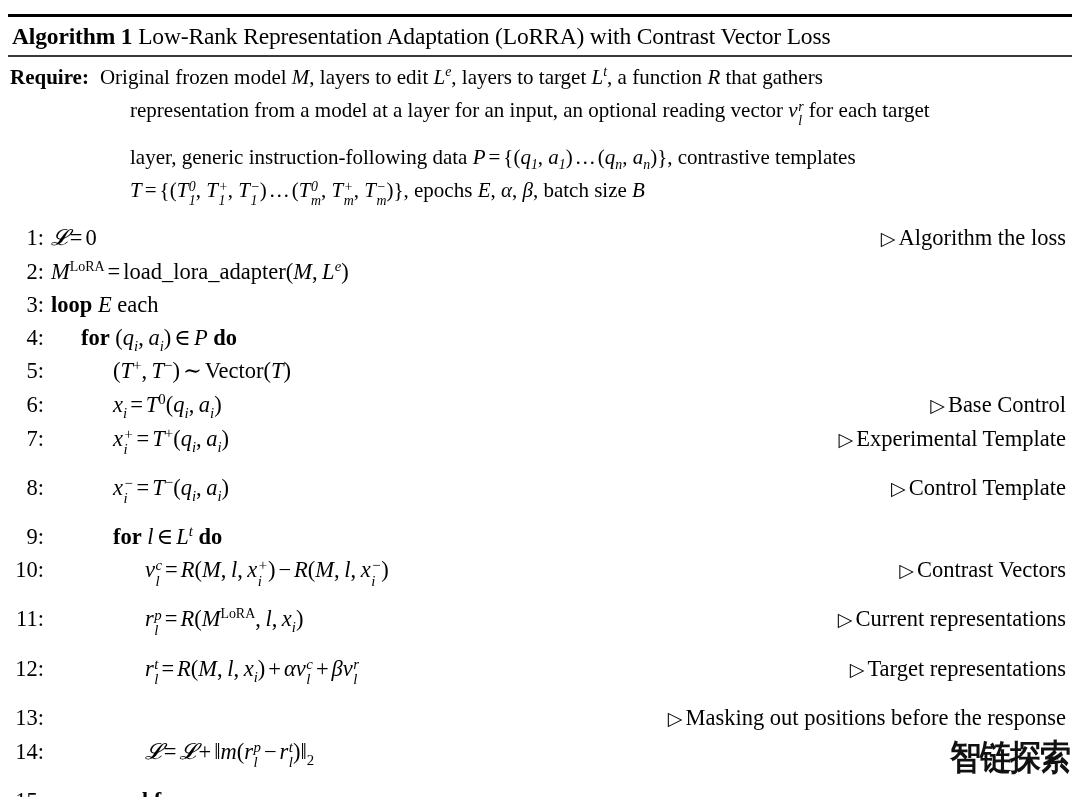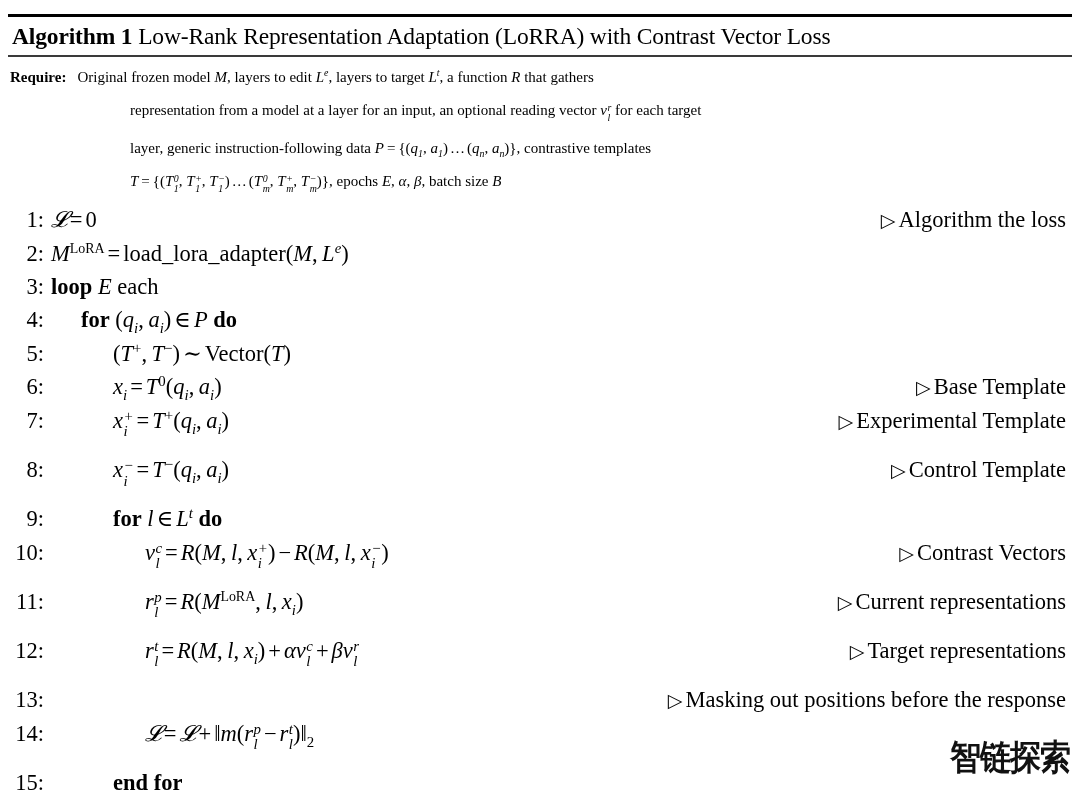--- a/index.html
+++ b/index.html
@@ -77,21 +77,21 @@
   .ind0 { padding-left: 0px; }
   .ind1 { padding-left: 30px; }
   .ind2 { padding-left: 62px; }
   .ind3 { padding-left: 94px; }
 
   .req-cont {
     padding-left: 122px;
   }
   .req-line {
     display: flex;
-    font-size: 15px;
+    font-size: 21px;
     line-height: 33.2px;
     white-space: nowrap;
   }
 
   
   .mi { font-style: italic; font-family: "Liberation Serif", "DejaVu Serif", serif; }
   .mup { font-style: normal; }
   .mtt { font-family: "Liberation Serif", "DejaVu Serif", serif; font-style: normal; }
   .op { font-style: normal; padding: 0 3px; }
   .opn { font-style: normal; padding: 0 2px; }
@@ -218,21 +218,21 @@
     </div>
 
     <div class="row">
       <span class="num">5:</span>
       <span class="content ind2">(<span class="mi">T</span><sup class="mu">+</sup>, <span class="mi">T</span><sup class="mu">−</sup>)<span class="op">∼</span><span class="mup">Vector</span>(<span class="mi">T</span>)</span>
     </div>
 
     <div class="row">
       <span class="num">6:</span>
       <span class="content ind2"><span class="mi">x</span><sub class="m">i</sub><span class="op">=</span><span class="mi">T</span><sup class="mu">0</sup>(<span class="mi">q</span><sub class="m">i</sub>, <span class="mi">a</span><sub class="m">i</sub>)</span>
-      <span class="cmt"><span class="tri">▷</span><span>Base Template</span></span>
+      <span class="cmt"><span class="tri">▷</span><span>Base Control</span></span>
     </div>
 
     <div class="row">
       <span class="num">7:</span>
       <span class="content ind2"><span class="mi">x</span><span class="ss">
             <span class="up">+</span>
             <span class="dn">i</span>
           </span><span class="op">=</span><span class="mi">T</span><sup class="mu">+</sup>(<span class="mi">q</span><sub class="m">i</sub>, <span class="mi">a</span><sub class="m">i</sub>)</span>
       <span class="cmt"><span class="tri">▷</span><span>Experimental Template</span></span>
     </div>

